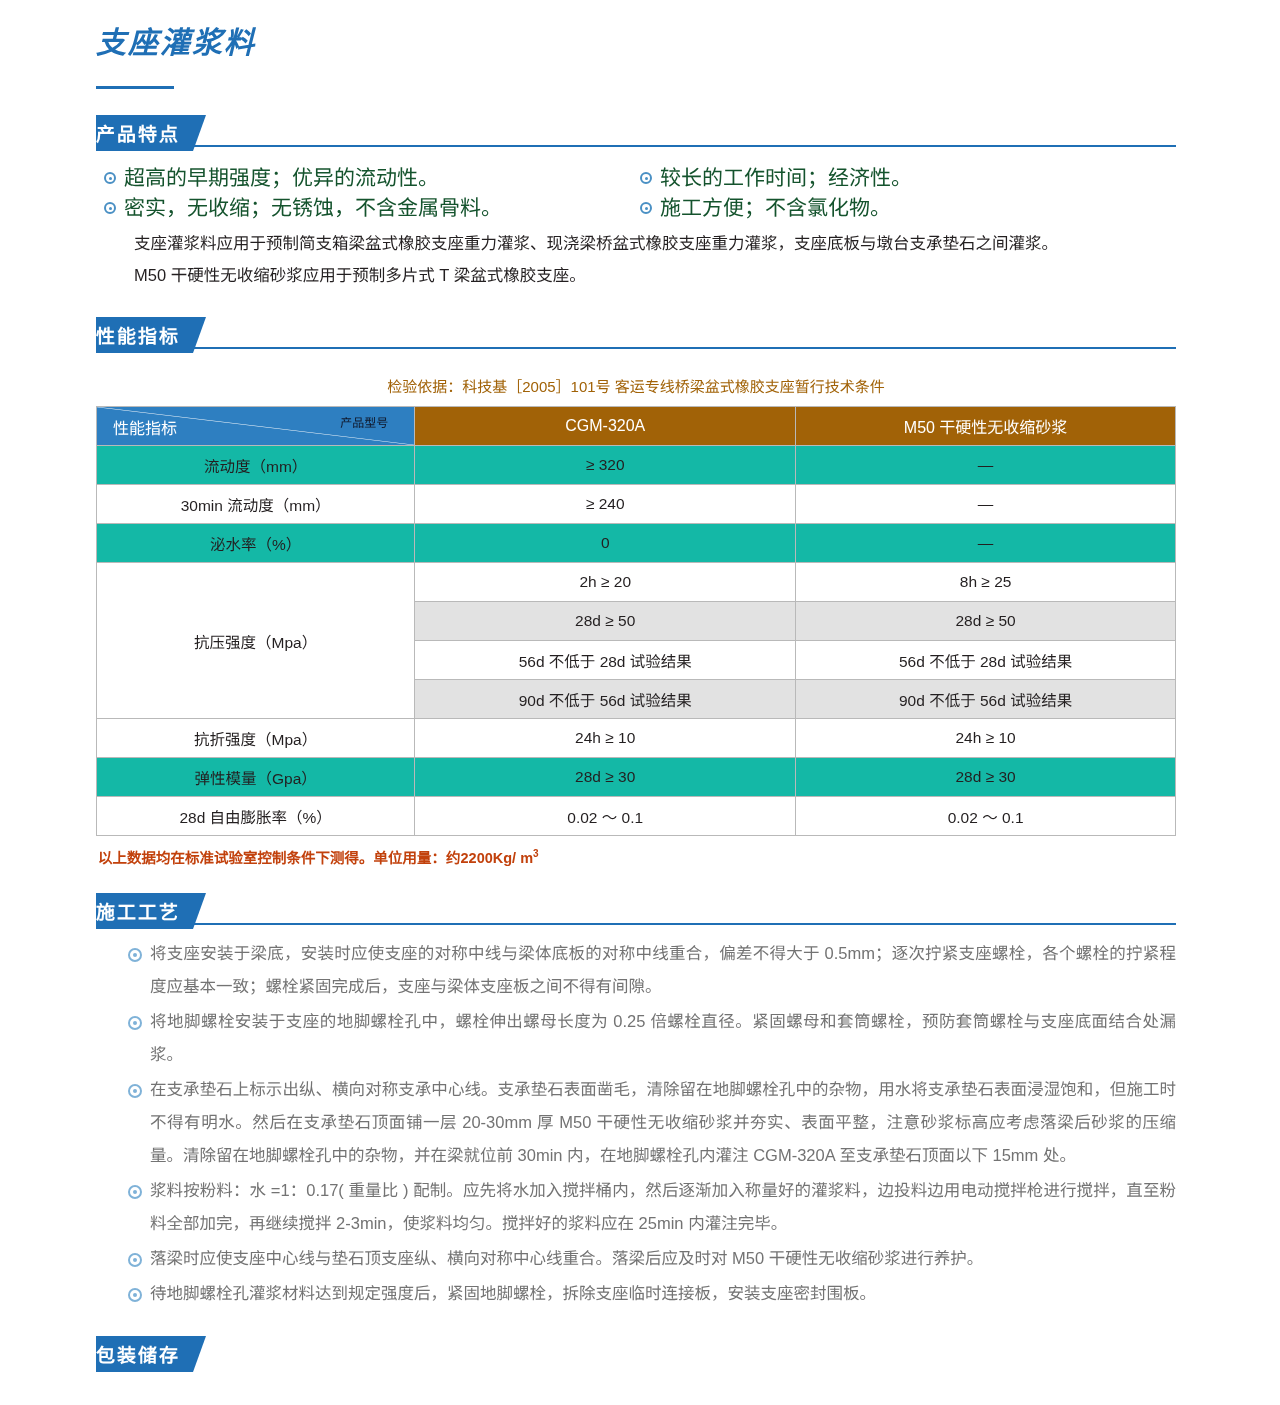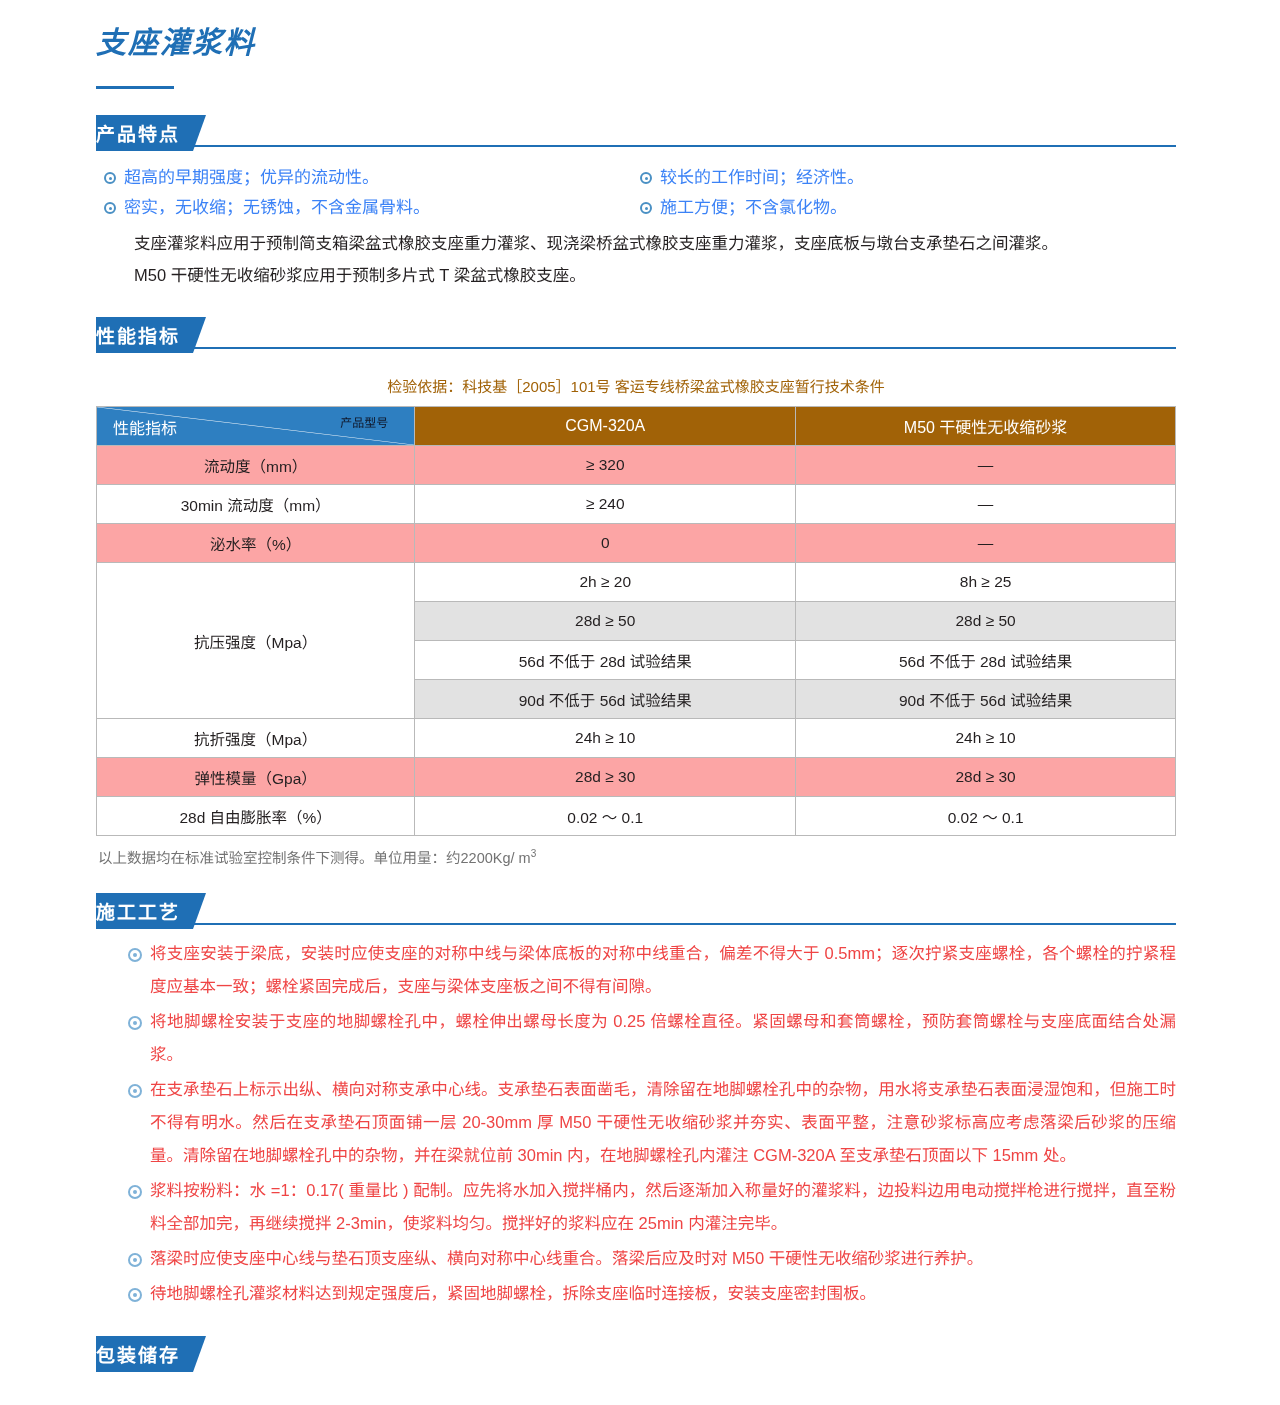--- a/index.html
+++ b/index.html
@@ -71,23 +71,23 @@
   .features {
     display: flex;
     flex-wrap: wrap;
     margin-top: 16px;
     margin-bottom: 4px;
     padding-left: 8px;
   }
   .feature-item {
     width: 50%;
     box-sizing: border-box;
-    font-size: 17px;
+    font-size: 21px;
     line-height: 30px;
-    color: #3b82f6;
+    color: #14532d;
     display: flex;
     align-items: flex-start;
     padding-right: 10px;
   }
   .bullet-ring {
     flex: none;
     width: 12px;
     height: 12px;
     border: 2px solid #4a90c4;
     border-radius: 50%;
@@ -162,29 +162,30 @@
     color: #0f172a;
     font-size: 12px;
   }
   .hdr-diag .lbl-bot {
     position: absolute;
     left: 16px;
     bottom: 6px;
     color: #ffffff;
     font-size: 16px;
   }
-  .row-grey td { background: #fca5a5; }
+  .row-grey td { background: #14b8a6; }
   .row-white td { background: #ffffff; }
   .cell-grey { background: #e2e2e2 !important; }
   .cell-white { background: #ffffff !important; }
   .note {
     font-size: 14.5px;
-    color: #737373;
+    color: #c2410c;
     margin-top: 10px;
     padding-left: 2px;
+    font-weight: bold;
   }
   .note sup { font-size: 10px; vertical-align: super; }
   
   .proc-list {
     margin-top: 12px;
     padding-left: 4px;
   }
   .proc-item {
     display: flex;
     align-items: flex-start;
@@ -207,21 +208,21 @@
     position: absolute;
     left: 50%; top: 50%;
     width: 4px; height: 4px;
     margin: -2px 0 0 -2px;
     background: #7fb2d8;
     border-radius: 50%;
   }
   .proc-text {
     font-size: 16.5px;
     line-height: 33px;
-    color: #ef4444;
+    color: #737373;
     text-align: justify;
     flex: 1;
   }
 </style>
 </head>
 <body>
 
 <div class="page">
 
   <h1 class="doc-title">支座灌浆料</h1>

